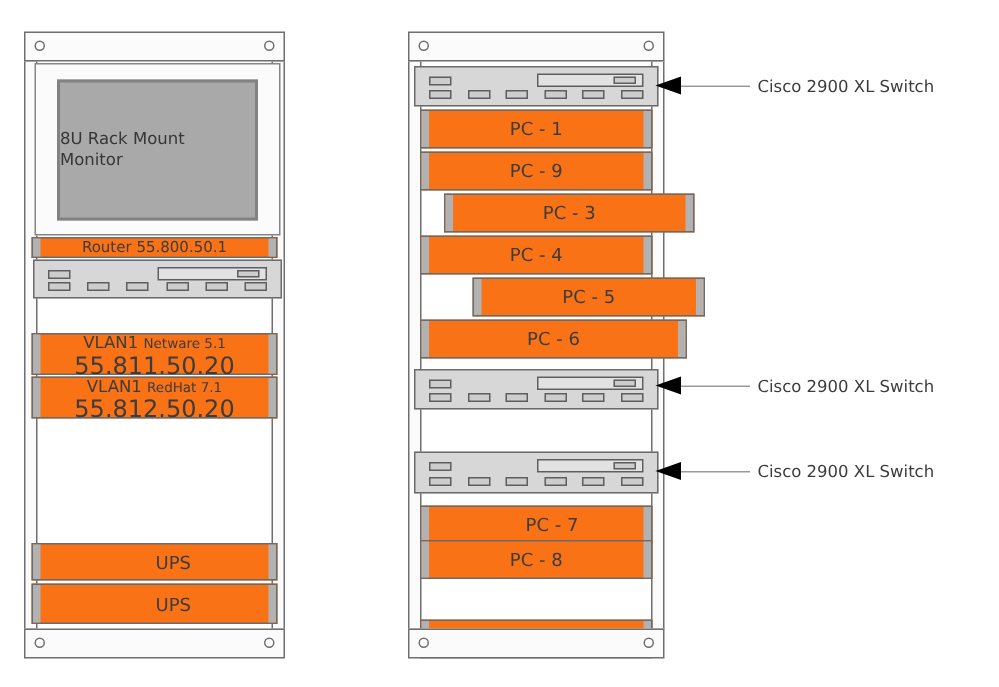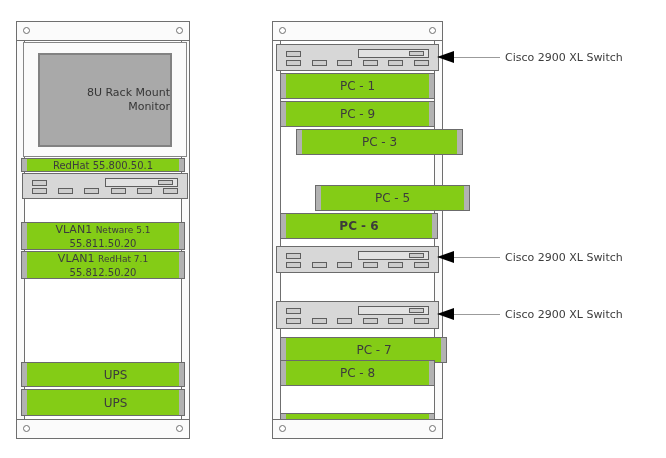--- a/index.html
+++ b/index.html
@@ -13,43 +13,43 @@
         border:1px solid #6f6f6f;box-sizing:border-box;z-index:2;}
   .band.top{top:0;}
   .band.bottom{bottom:0;}
   .screw{position:absolute;top:5px;width:7px;height:7px;border:1px solid #6e6e6e;
          border-radius:50%;background:#fff;box-sizing:border-box;}
   .screw.l{left:6px;} .screw.r{right:6px;}
   .rail{position:absolute;top:19px;bottom:19px;width:9px;background:#fbfbfb;
         border:1px solid #6f6f6f;box-sizing:border-box;z-index:0;}
   .rail.l{left:0;} .rail.r{right:0;}
   .unit{position:absolute;box-sizing:border-box;z-index:1;}
-  .eq{background:#84cc16;border:1px solid #6b6b6b;display:flex;align-items:center;
+  .eq{background:#f97316;border:1px solid #6b6b6b;display:flex;align-items:center;
       justify-content:center;}
   .ear{position:absolute;top:0;bottom:0;width:5px;background:#b2b2b2;}
   .ear.l{left:0;} .ear.r{right:0;}
   .monitor{background:#fbfbfb;border:1px solid #868686;}
   .screen{position:absolute;left:14px;top:10px;width:134px;height:94px;
           background:#a9a9a9;border:2px solid #828282;box-sizing:border-box;
-          display:flex;flex-direction:column;align-items:flex-end;justify-content:center;
+          display:flex;flex-direction:column;align-items:flex-start;justify-content:center;
           font-size:11px;line-height:14px;color:#363636;text-align:center;}
   .router{font-size:10px;}
   .switch{background:#d7d7d7;border:1px solid #6b6b6b;display:flex;
           flex-direction:column;justify-content:space-between;padding:4px 0 4px 0;}
   .srow{display:flex;align-items:center;justify-content:space-between;padding:0 9px;}
   .port{width:15px;height:6px;background:#cdcdcd;border:1px solid #5e5e5e;
         box-sizing:border-box;flex:0 0 auto;}
   .sbar{width:50%;height:9px;background:#e2e2e2;border:1px solid #5e5e5e;
         box-sizing:border-box;display:flex;align-items:center;justify-content:flex-end;
         padding-right:4px;}
   .sbar .port{height:5px;}
   .server{flex-direction:column;line-height:13px;}
   .server .t1{font-size:11px;}
   .server .t1 .os{font-size:9px;}
-  .server .t2{font-size:10px;}
+  .server .t2{font-size:16px;}
   .ups{font-size:12px;padding-left:25px;}
   .pc{font-size:12px;}
   .callout{position:absolute;height:20px;display:flex;align-items:center;z-index:3;}
   .ahead{width:0;height:0;border-top:6px solid transparent;
          border-bottom:6px solid transparent;border-right:17px solid #000;}
   .aline{width:46px;height:0;border-top:1px solid #9b9b9b;}
   .alabel{margin-left:5px;font-size:11px;color:#3c3c3c;white-space:nowrap;}
 </style>
 </head>
 <body>
@@ -71,21 +71,21 @@
     <div class="unit monitor" style="left:7px;top:21px;width:164px;height:115px;">
       <div class="screen">
         <span>8U Rack Mount</span>
         <span>Monitor</span>
       </div>
     </div>
 
     <div class="unit eq router" style="left:5px;top:137px;width:164px;height:14px;">
       <span class="ear l"></span>
       <span class="ear r"></span>
-      <span>RedHat 55.800.50.1</span>
+      <span>Router 55.800.50.1</span>
     </div>
 
     <div class="unit switch" style="left:6px;top:152px;width:166px;height:26px;">
       <div class="srow">
         <span class="port"></span>
         <span class="sbar">
           <span class="port"></span>
         </span>
       </div>
       <div class="srow">
@@ -162,26 +162,31 @@
     <div class="unit eq pc" style="left:8px;top:80px;width:155px;height:26px;">
       <span class="ear l"></span>
       <span class="ear r"></span>
       <span>PC - 9</span>
     </div>
     <div class="unit eq pc" style="left:24px;top:108px;width:167px;height:26px;align-items:center;">
       <span class="ear l"></span>
       <span class="ear r"></span>
       <span>PC - 3</span>
     </div>
+    <div class="unit eq pc" style="left:8px;top:136px;width:155px;height:26px;">
+      <span class="ear l"></span>
+      <span class="ear r"></span>
+      <span>PC - 4</span>
+    </div>
     <div class="unit eq pc" style="left:8px;top:164px;width:155px;height:26px;margin-left:35px;">
       <span class="ear l"></span>
       <span class="ear r"></span>
       <span>PC - 5</span>
     </div>
-    <div class="unit eq pc" style="left:8px;top:192px;width:158px;height:26px;font-weight:bold;">
+    <div class="unit eq pc" style="left:8px;top:192px;width:178px;height:26px;">
       <span class="ear l"></span>
       <span class="ear r"></span>
       <span>PC - 6</span>
     </div>
 
     <div class="unit switch" style="left:4px;top:225px;width:163px;height:27px;">
       <div class="srow">
         <span class="port"></span>
         <span class="sbar">
           <span class="port"></span>
@@ -207,21 +212,21 @@
       <div class="srow">
         <span class="port"></span>
         <span class="port"></span>
         <span class="port"></span>
         <span class="port"></span>
         <span class="port"></span>
         <span class="port"></span>
       </div>
     </div>
 
-    <div class="unit eq pc" style="left:8px;top:316px;width:167px;height:26px;padding-left:21px;">
+    <div class="unit eq pc" style="left:8px;top:316px;width:155px;height:26px;padding-left:21px;">
       <span class="ear l"></span>
       <span class="ear r"></span>
       <span>PC - 7</span>
     </div>
     <div class="unit eq pc" style="left:8px;top:339px;width:155px;height:26px;">
       <span class="ear l"></span>
       <span class="ear r"></span>
       <span>PC - 8</span>
     </div>
     <div class="unit eq pc" style="left:8px;top:367px;width:155px;height:26px;margin-top:25px;">

